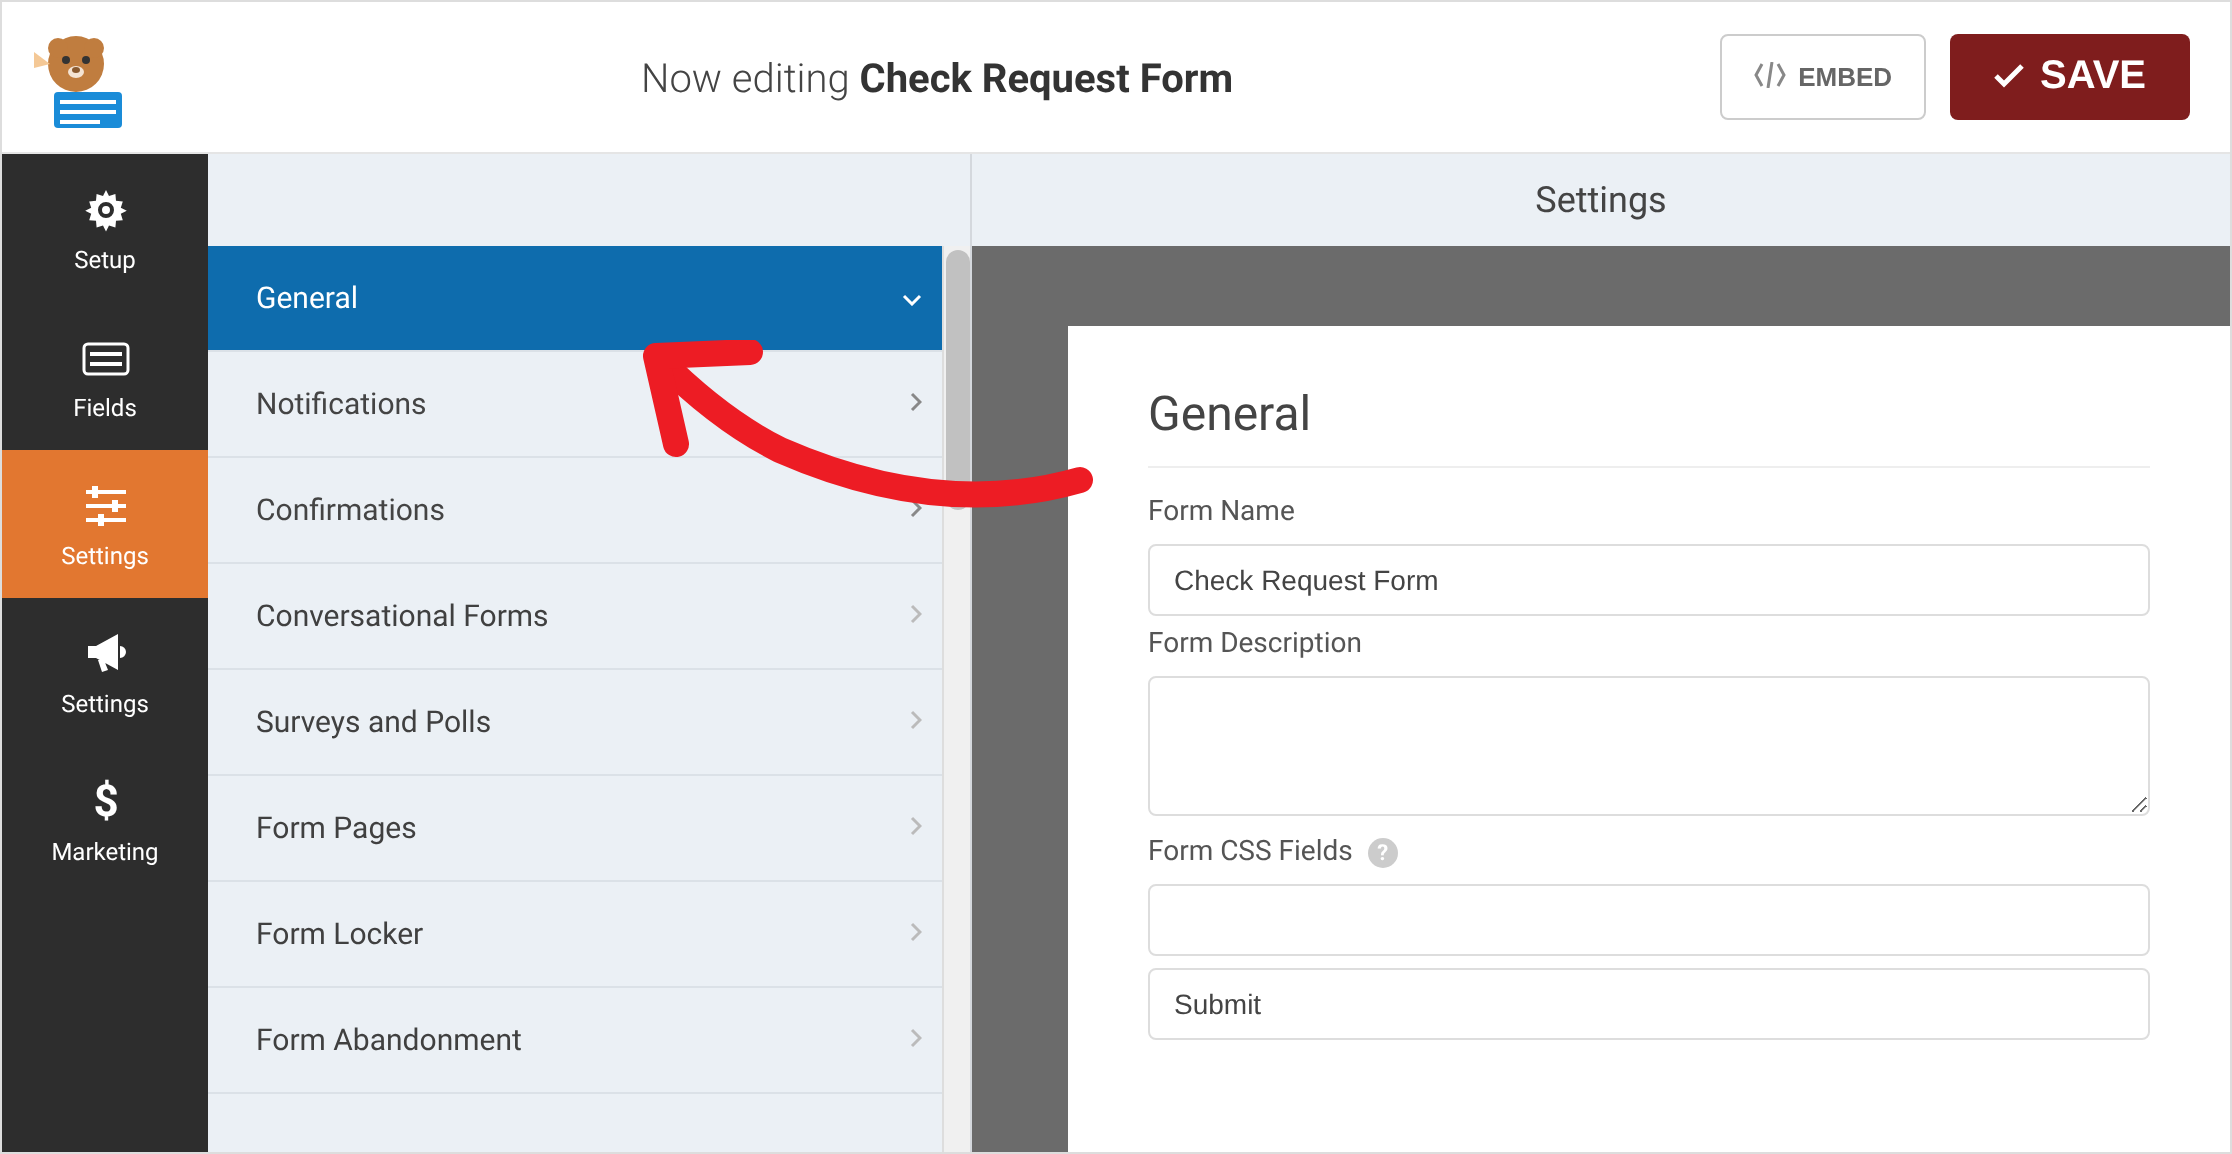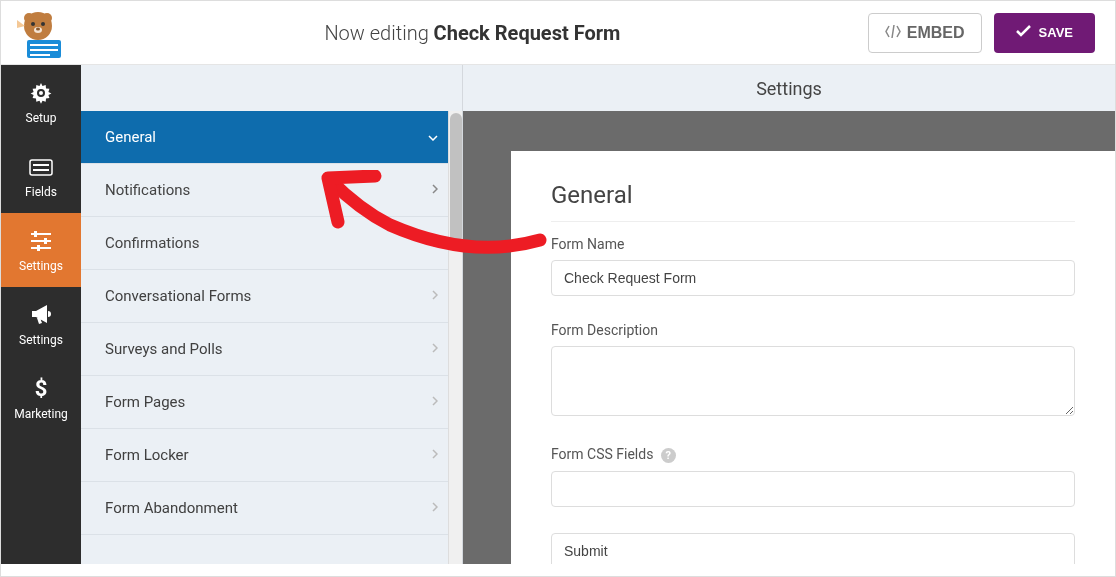--- a/index.html
+++ b/index.html
@@ -9,21 +9,21 @@
     }
     body {
       font-family: -apple-system, BlinkMacSystemFont, "Segoe UI", Roboto, Arial, sans-serif;
       background: #fff;
       width: 1116px;
       height: 577px;
       overflow: hidden;
       border: 1px solid #ddd;
     }
     .header {
-      height: 64px;
+      height: 76px;
       background: #fff;
       border-bottom: 1px solid #e5e5e5;
       display: flex;
       align-items: center;
       padding: 0 20px 0 10px;
       position: relative;
     }
     .logo {
       width: 54px;
       height: 54px;
@@ -42,47 +42,47 @@
     }
     .header-actions {
       display: flex;
       gap: 12px;
     }
     .btn-embed {
       padding: 10px 16px;
       border: 1px solid #ccc;
       background: #fff;
       color: #666;
-      font-size: 16px;
+      font-size: 13px;
       font-weight: 600;
       border-radius: 4px;
       display: flex;
       align-items: center;
       gap: 6px;
       cursor: pointer;
     }
     .btn-save {
       padding: 10px 22px;
-      background: #701a75;
+      background: #7f1d1d;
       border: none;
       color: #fff;
-      font-size: 13px;
+      font-size: 20px;
       font-weight: 700;
       border-radius: 4px;
       display: flex;
       align-items: center;
       gap: 8px;
       cursor: pointer;
     }
     .body-container {
       display: flex;
       height: calc(100% - 76px);
     }
     .sidebar {
-      width: 80px;
+      width: 103px;
       background: #2d2d2d;
       display: flex;
       flex-direction: column;
     }
     .sidebar-item {
       padding: 16px 4px 14px;
       display: flex;
       flex-direction: column;
       align-items: center;
       color: #fff;
@@ -197,21 +197,21 @@
     }
     .preview-title {
       font-size: 24px;
       font-weight: 400;
       color: #444;
       margin-bottom: 14px;
       padding-bottom: 12px;
       border-bottom: 1px solid #eee;
     }
     .form-field {
-      margin-bottom: 26px;
+      margin-bottom: 6px;
     }
     .form-field label {
       display: block;
       font-size: 14px;
       color: #555;
       margin-bottom: 8px;
     }
     .form-field input[type="text"] {
       width: 100%;
       padding: 9px 12px;

